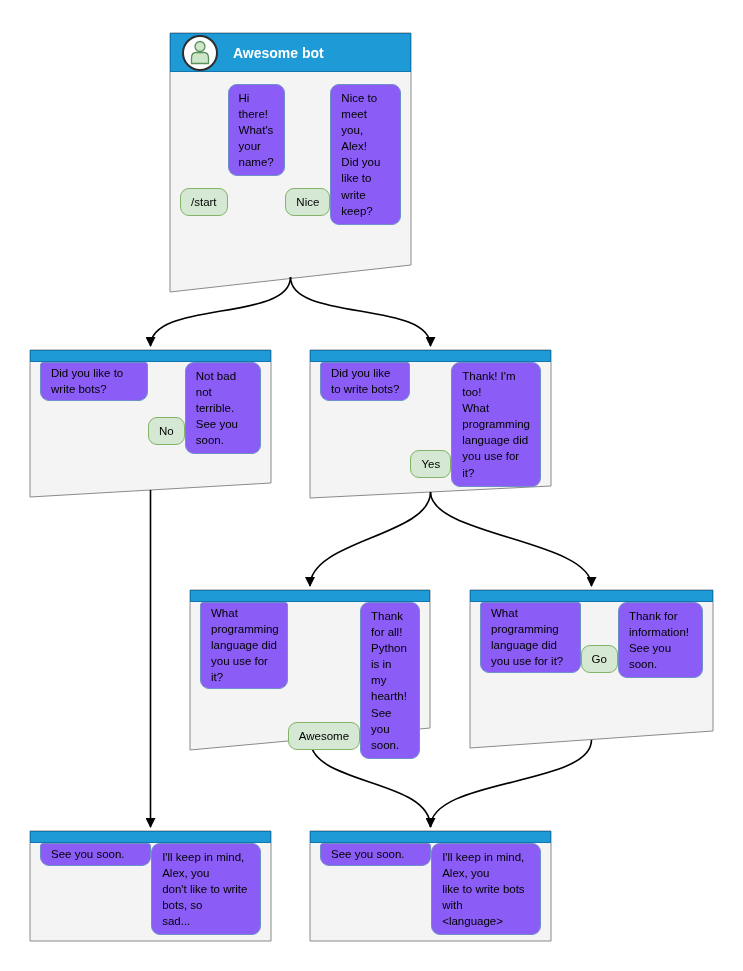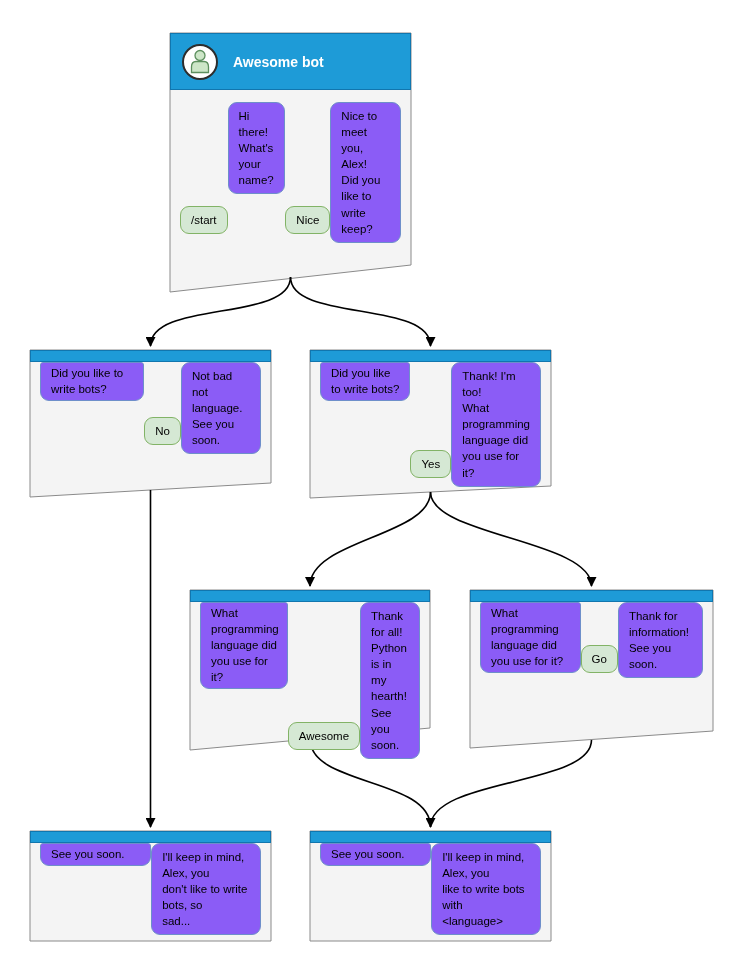--- a/index.html
+++ b/index.html
@@ -5,21 +5,21 @@
   html,body{margin:0;padding:0;background:#ffffff;}
   .stage{
     position:relative;width:743px;height:971px;background:#ffffff;
     font-family:"Liberation Sans",sans-serif;color:#000;overflow:hidden;
   }
   svg.underlay{position:absolute;left:0;top:0;}
   .win-poly{fill:#F4F4F4;stroke:#8A8A8A;stroke-width:1;}
   .edge{fill:none;stroke:#000000;stroke-width:1.6;}
   .winc{position:absolute;box-sizing:border-box;}
   .header-lg{
-    height:57px;background:#1E9BD7;border:1px solid #1176AE;box-sizing:border-box;
+    height:39px;background:#1E9BD7;border:1px solid #1176AE;box-sizing:border-box;
     display:flex;align-items:center;gap:14px;padding-left:10px;
   }
   .header-sm{height:12px;background:#1E9BD7;border:1px solid #1176AE;box-sizing:border-box;}
   .bot-title{color:#ffffff;font-weight:bold;font-size:14px;}
   .body{display:flex;flex-direction:row;align-items:flex-start;padding:0 10px;}
   .body.pad-top{padding-top:12px;}
   .msg{
     font-size:11.5px;line-height:1.4;white-space:pre-line;border-radius:9px;
     padding:5px 10px;box-sizing:border-box;
   }
@@ -80,21 +80,21 @@
       <div class="msg bot last">Nice to meet you, Alex!
 Did you like to write keep?</div>
     </div>
   </div>
 
   <div class="winc" style="left:30px;top:350px;width:241px;height:147px;">
     <div class="header-sm"></div>
     <div class="body">
       <div class="msg bot clipped ctx-a">Did you like to write bots?</div>
       <div class="msg user">No</div>
-      <div class="msg bot last">Not bad not language.
+      <div class="msg bot last">Not bad not terrible.
 See you soon.</div>
     </div>
   </div>
 
   <div class="winc" style="left:310px;top:350px;width:241px;height:148px;">
     <div class="header-sm"></div>
     <div class="body">
       <div class="msg bot clipped ctx-a">Did you like to write bots?</div>
       <div class="msg user">Yes</div>
       <div class="msg bot last">Thank! I'm too!

